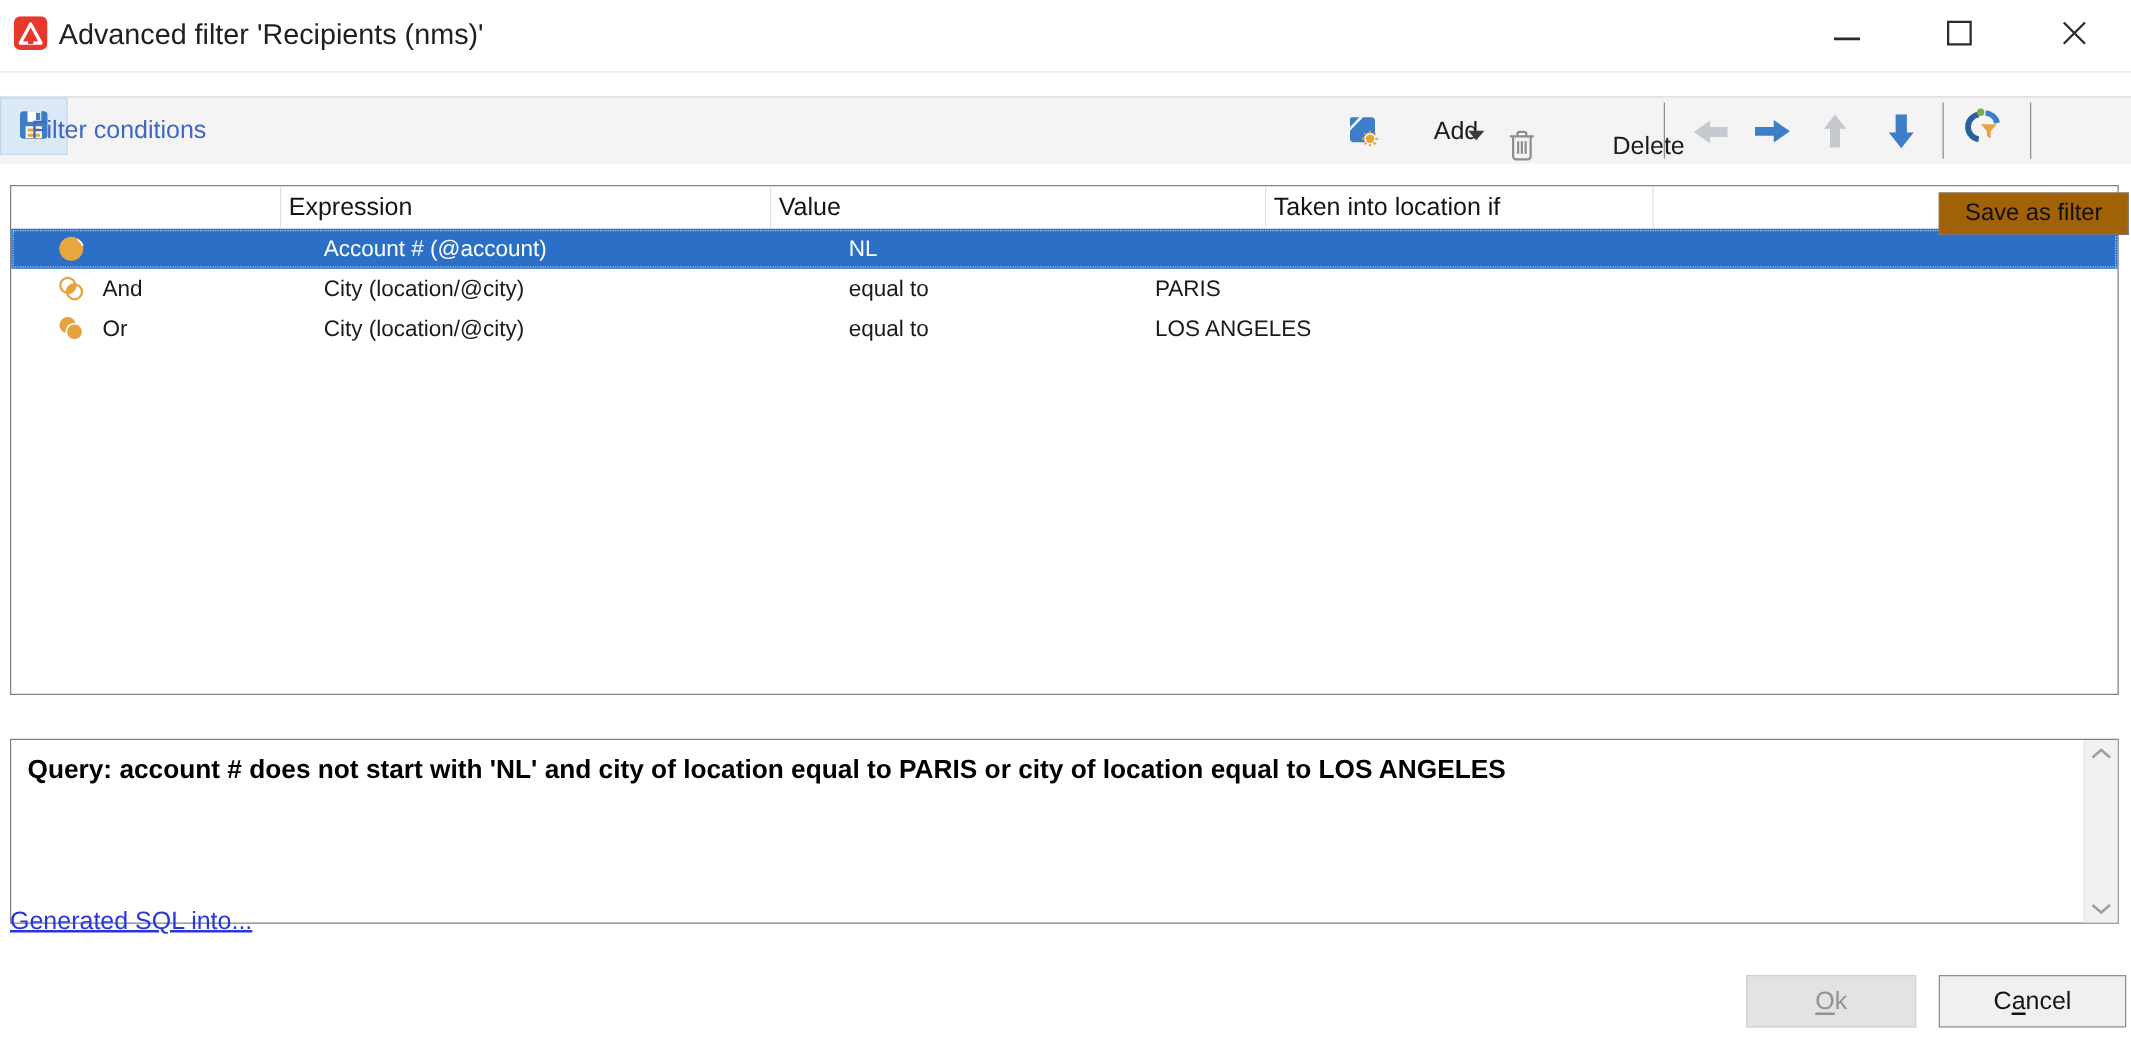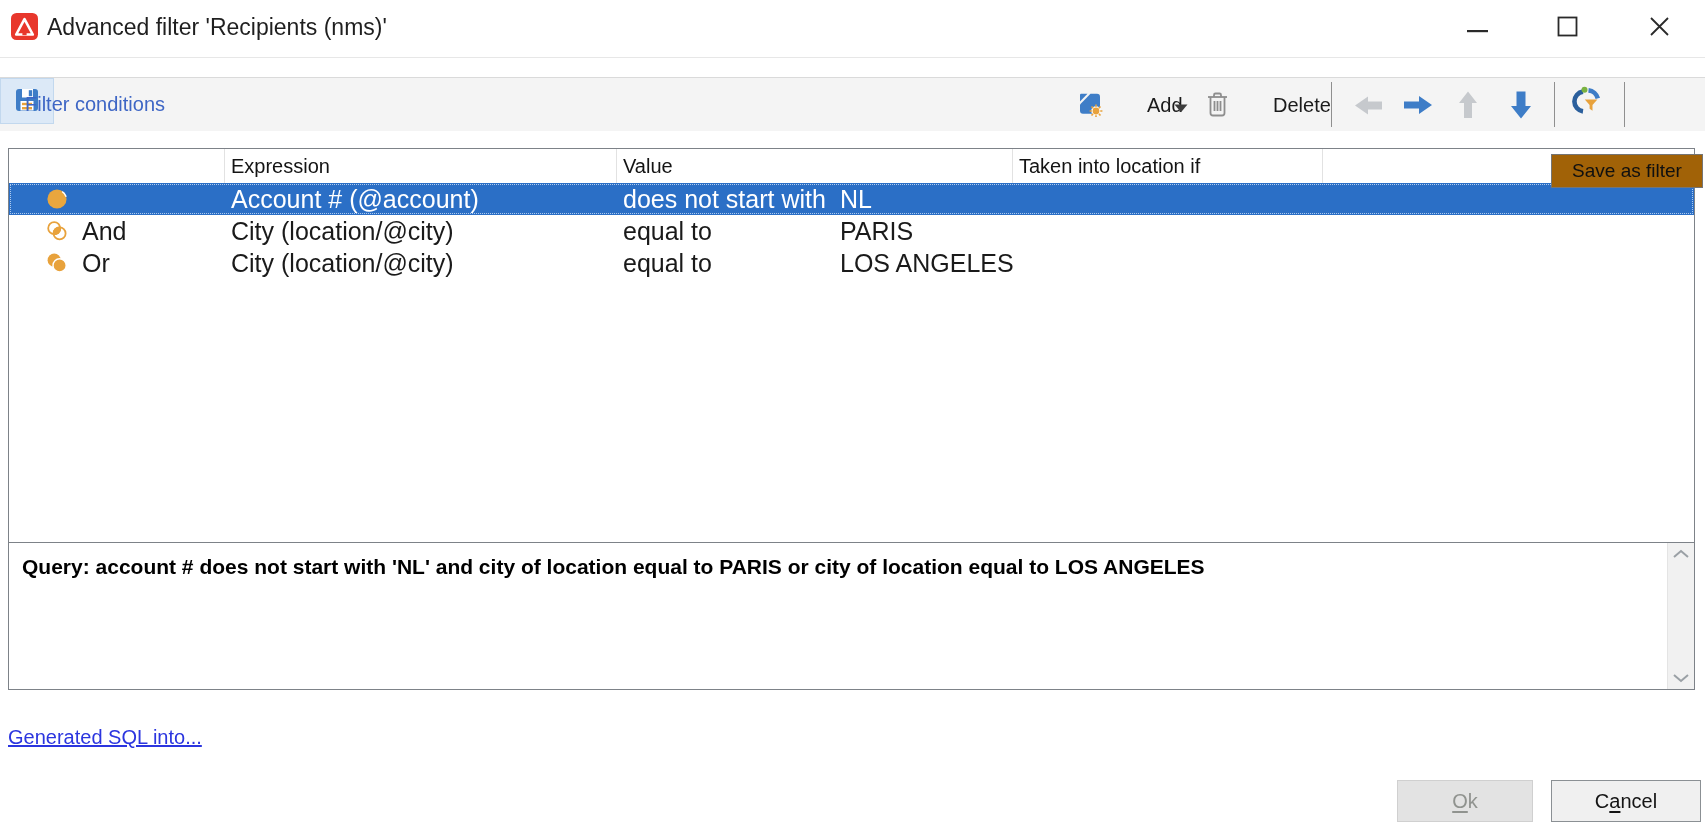--- a/index.html
+++ b/index.html
@@ -14,51 +14,51 @@
   .win-btn { position:absolute; top:6px; width:58px; height:44px; display:flex; align-items:center; justify-content:center; background:transparent; border:none; cursor:pointer; }
   .win-min { left:1448px; } .win-max { left:1538px; } .win-close { left:1630px; }
 
   
   .toolbar { position:absolute; left:0; top:77px; width:100%; height:54px; background:#f4f4f4; border-top:1px solid #dadada; }
   .section-label { position:absolute; left:25px; top:15px; font-size:20px; color:#3e66c5; }
   .tb-btn { position:absolute; display:flex; align-items:center; background:transparent; border:none; cursor:pointer; font-family:inherit; }
   .tb-label { font-size:20px; color:#1b1b1b; white-space:nowrap;margin-left:30px; }
   #btn-add { left:1077px; top:0; height:54px; gap:14px; }
   #btn-add-caret { left:1174px; top:23px; }
-  #btn-delete { left:1205px; top:0; height:54px; gap:13px; }
+  #btn-delete { left:1205px; top:12px; height:54px; gap:30px; }
   .tb-divider { position:absolute; top:4px; width:1px; height:45px; background:#8f8f8f; }
   .div1 { left:1331px; } .div2 { left:1554px; } .div3 { left:1624px; }
   .arrow-btn { padding:0; }
   #btn-move-left  { left:1352px; top:16px; }
   #btn-move-right { left:1402px; top:15px; }
   #btn-move-up    { left:1456px; top:11px; }
   #btn-move-down  { left:1508px; top:11px; }
   #btn-preview { left:1572px; top:8px; }
   #btn-save { left:1634px; top:1px; width:54px; height:46px; background:#dce9f7; border:1px solid #c2d8ee; display:flex; align-items:center; justify-content:center; cursor:pointer; }
 
   
   .tooltip { position:absolute; left:1551px; top:154px; width:152px; height:34px; background:#a16207; border:1px solid #757575; display:flex; align-items:center; justify-content:center; font-size:19px; color:#101010; z-index:30; white-space:nowrap; }
 
   
   .grid { position:absolute; left:8px; top:148px; width:1687px; height:408px; background:#fff; border:1px solid #7d8288; }
   .grid-header { display:flex; height:34px; font-size:20px; color:#141414; }
   .hcell { display:flex; align-items:center; padding-left:6px; border-right:1px solid #e2e2e2; height:100%; overflow:hidden; white-space:nowrap; }
-  .grid-row { display:flex; height:32px; font-size:25px; color:#1a1a1a; align-items:stretch; cursor:default; }
+  .grid-row { display:flex; height:32px; font-size:18px; color:#1a1a1a; align-items:stretch; cursor:default;gap:28px; }
   .cell { display:flex; align-items:center; padding-left:6px; overflow:hidden; white-space:nowrap; }
   .c-conj  { width:216px; padding-left:0; }
   .c-expr  { width:392px; }
   .c-op    { width:217px; }
   .c-val   { width:396px; }
   .c-taken { width:310px; }
   .c-rest  { flex:1; border-right:none; }
   .conj-icon { margin-left:36px; margin-right:13px; width:24px; height:24px; flex:none; }
   .row-selected { background:#2b6fc6; color:#fff; outline:1.5px dotted #aecbee; outline-offset:-2px; }
 
   
-  .query-box { position:absolute; left:8px; top:542px; width:1687px; height:148px; background:#fff; border:1px solid #7d8288; }
+  .query-box { position:absolute; left:8px; top:591px; width:1687px; height:148px; background:#fff; border:1px solid #7d8288; }
   .query-text { position:absolute; left:13px; top:12px; right:44px; font-weight:bold; font-size:21px; color:#000; }
   .scrollbar { position:absolute; top:0; right:0; bottom:0; width:27px; background:#f1f1f1; border-left:1px solid #e4e4e4; }
   .sb-btn { position:absolute; left:0; width:100%; height:22px; display:flex; align-items:center; justify-content:center; background:transparent; border:none; cursor:pointer; }
   .sb-up { top:0; } .sb-down { bottom:0; }
 
   
   .sql-link { position:absolute; left:8px; top:726px; font-size:20px; color:#2b35df; text-decoration:underline; cursor:pointer; white-space:nowrap; }
   .footer-btn { position:absolute; top:780px; height:42px; font-size:20px; font-family:inherit; display:flex; align-items:center; justify-content:center; cursor:pointer; }
   .btn-ok { left:1397px; width:136px; background:#e3e3e3; border:1px solid #d0d0d0; color:#90938f; }
   .btn-cancel { left:1551px; width:150px; background:#f0f0f0; border:1.5px solid #8b9094; color:#141414; }
@@ -214,21 +214,20 @@
       <div class="cell c-conj">
         <span class="conj-icon">
           <svg width="24" height="24" viewBox="0 0 24 24">
             <circle cx="12" cy="12" r="9.6" fill="#e9a63e"></circle>
             <path d="M17.2 4.6 A9.6 9.6 0 0 1 21.2 9.7" stroke="#fff" stroke-width="1.5" fill="none"></path>
           </svg>
         </span>
         <span></span>
       </div>
       <div class="cell c-expr">Account # (@account)</div>
-      <div class="cell c-op">does not start with</div>
       <div class="cell c-val">NL</div>
       <div class="cell c-taken"></div>
       <div class="cell c-rest"></div>
     </div>
 
     <div class="grid-row">
       <div class="cell c-conj">
         <span class="conj-icon">
           <svg width="24" height="24" viewBox="0 0 24 24">
             <defs>

